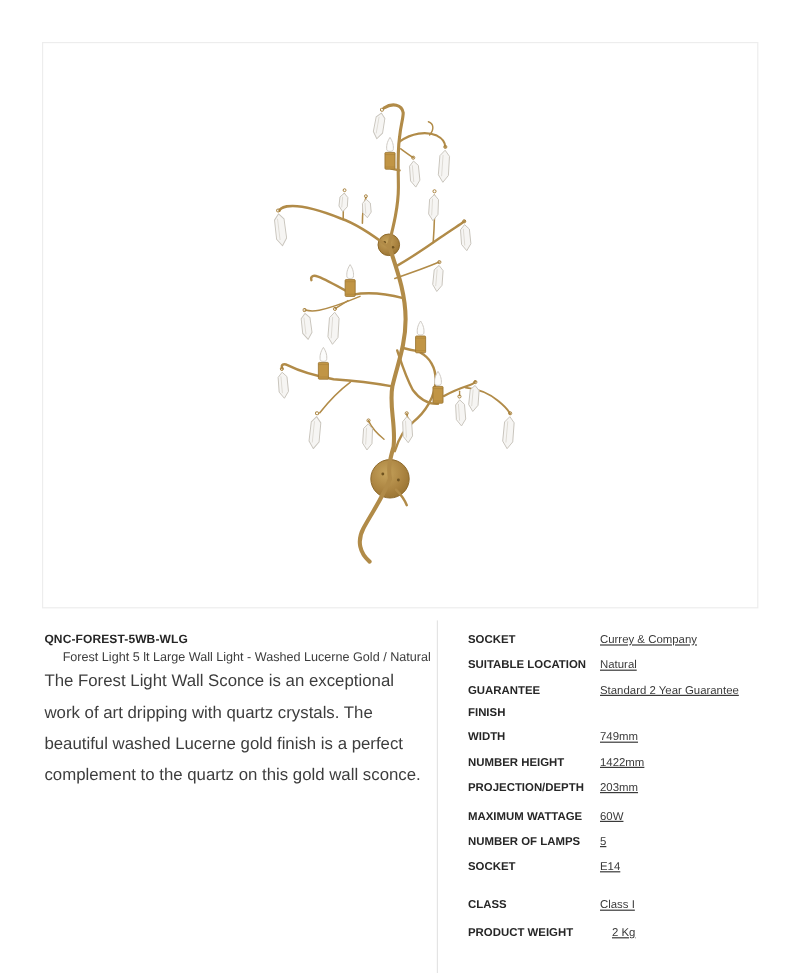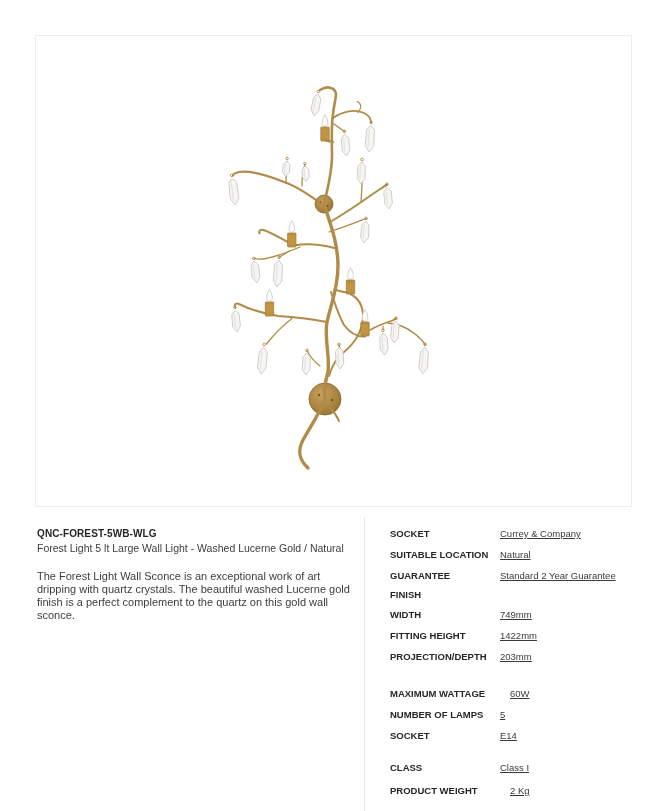--- a/index.html
+++ b/index.html
@@ -50,26 +50,26 @@
     font-weight: bold;
     color: #262626;
     line-height: 11px;
     letter-spacing: 0.1px;
   }
   .product-title {
     margin-top: 4px;
     font-size: 10.5px;
     color: #3d3d3d;
     line-height: 11px;
+    text-align: right;
   }
   .product-desc {
-    margin-top: 16px;
-    font-size: 11px;
+    font-size: 14px;
     color: #3d3d3d;
-    line-height: 13px;
+    line-height: 26px;
   }
 
   
   .right-col {
     position: absolute;
     left: 390px;
     top: 526px;
     width: 240px;
   }
   .spec-row {
@@ -86,21 +86,21 @@
     line-height: 12px;
   }
   .spec-value {
     width: 120px;
     font-size: 9.5px;
     color: #3a3a3a;
     line-height: 15px;
     text-decoration: underline;
   }
   .gap-finish  { margin-top: 2px; }
-  .gap-wattage { margin-top: 22px; justify-content: space-between; }
+  .gap-wattage { margin-top: 9px; }
   .gap-class   { margin-top: 17px; }
   .gap-weight  { margin-top: 8px; justify-content: space-between; }
 </style>
 </head>
 <body>
 
 <div id="page">
 
   <div class="image-box">
     <svg viewBox="0 0 595 470" xmlns="http://www.w3.org/2000/svg">
@@ -237,21 +237,21 @@
       <div class="spec-value">Standard 2 Year Guarantee</div>
     </div>
     <div class="spec-row gap-finish">
       <div class="spec-label">FINISH</div>
     </div>
     <div class="spec-row">
       <div class="spec-label">WIDTH</div>
       <div class="spec-value">749mm</div>
     </div>
     <div class="spec-row">
-      <div class="spec-label">FITTING HEIGHT</div>
+      <div class="spec-label">NUMBER HEIGHT</div>
       <div class="spec-value">1422mm</div>
     </div>
     <div class="spec-row">
       <div class="spec-label">PROJECTION/DEPTH</div>
       <div class="spec-value">203mm</div>
     </div>
     <div class="spec-row gap-wattage">
       <div class="spec-label">MAXIMUM WATTAGE</div>
       <div class="spec-value">60W</div>
     </div>

